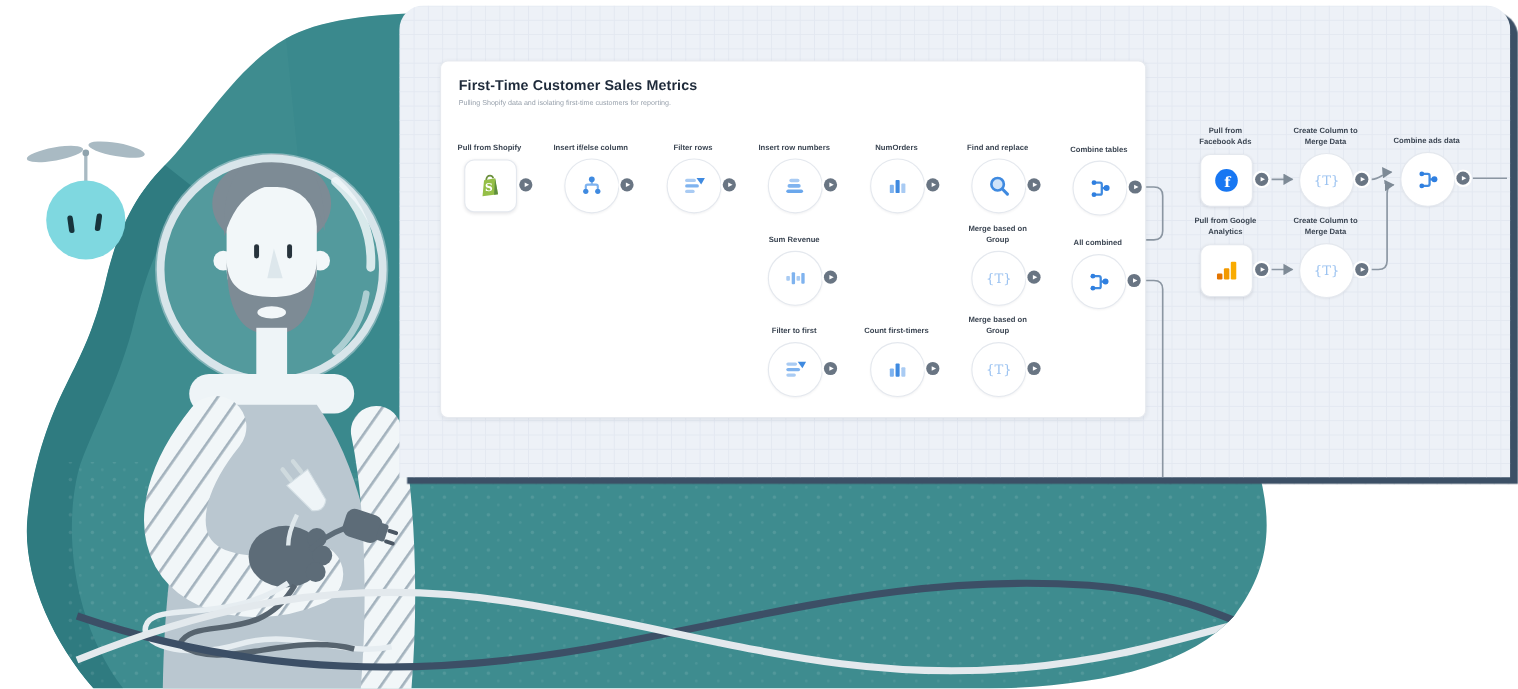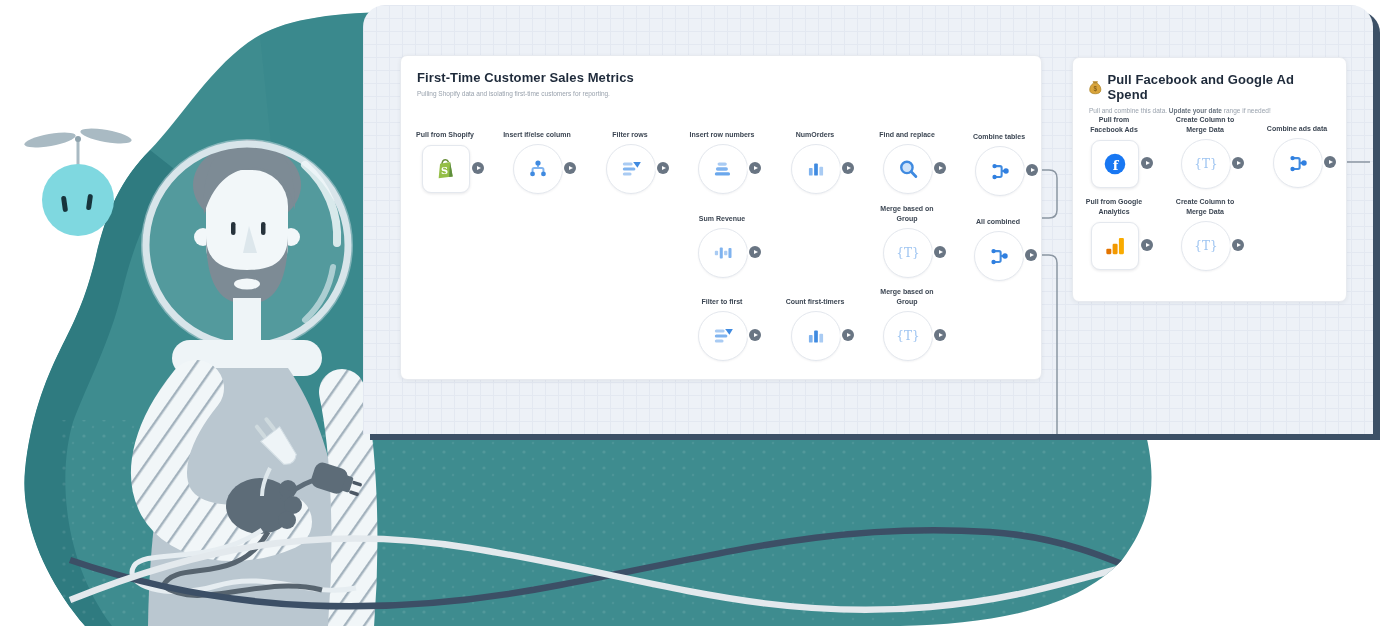--- a/index.html
+++ b/index.html
@@ -157,33 +157,20 @@
 <div class="panel-wrap">
   <div class="panel-body">
 
     <div class="card card1">
       <div class="card-head">
         <div class="card-title">First-Time Customer Sales Metrics</div>
         <div class="card-sub">Pulling Shopify data and isolating first-time customers for reporting.</div>
       </div>
     </div>
 
-    <div class="card card2">
-      <div class="card-head">
-        <div class="card-title">
-          <svg viewBox="0 0 14 16" width="13" height="15">
-            <path d="M5,3.2 L4,1 L10,1 L9,3.2 Z" fill="#b98a2e"></path>
-            <path d="M5,3.2 L9,3.2 C12,5 13.2,8 13.2,10.5 C13.2,13.8 10.5,15 7,15 C3.5,15 0.8,13.8 0.8,10.5 C0.8,8 2,5 5,3.2 Z" fill="#d9a43b" stroke="#a87f23" stroke-width="0.8"></path>
-            <text x="7" y="12" text-anchor="middle" font-size="7" font-weight="bold" fill="#8a631a">$</text>
-          </svg>
-          <span>Pull Facebook and Google Ad Spend</span>
-        </div>
-        <div class="card-sub"><span>Pull and combine this data. </span><b>Update your date</b><span> range if needed!</span></div>
-      </div>
-    </div>
 
     <svg id="flow-svg" width="1010" height="429" viewBox="0 0 1010 429">
       <defs>
         <marker id="arr" markerWidth="7" markerHeight="7" refX="5.5" refY="3.5" orient="auto">
           <path d="M0,0 L6,3.5 L0,7 Z" fill="#7e8a96"></path>
         </marker>
       </defs>
       <g stroke="#8b96a2" stroke-width="1.5" fill="none">
         <path d="M124,163 H142" marker-end="url(#arr)"></path>
         <path d="M216,163 H235" marker-end="url(#arr)"></path>

